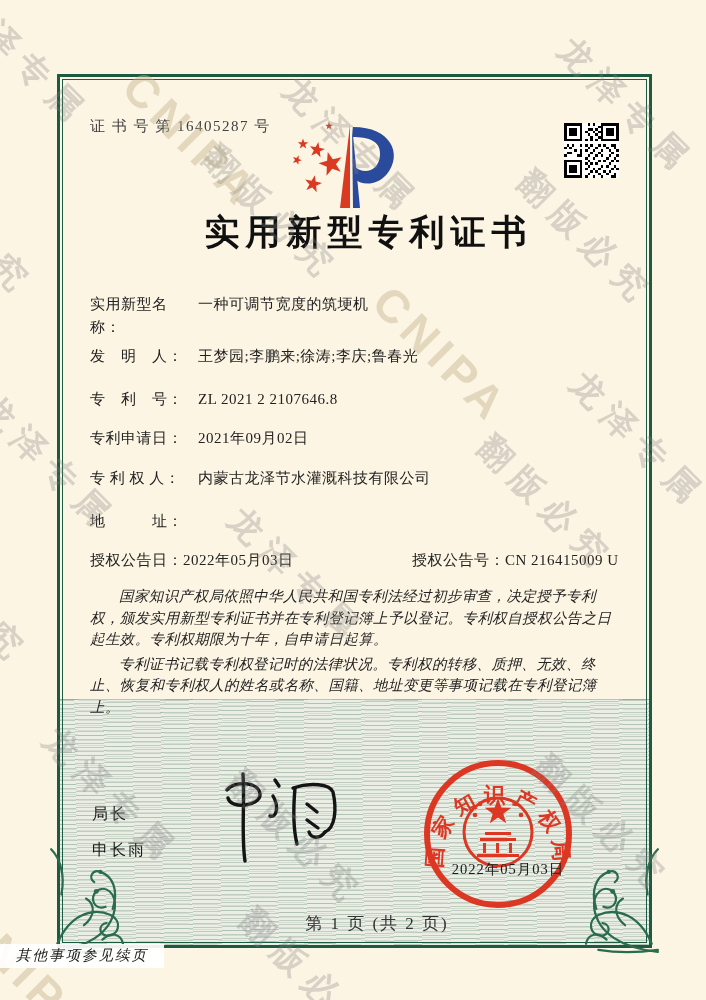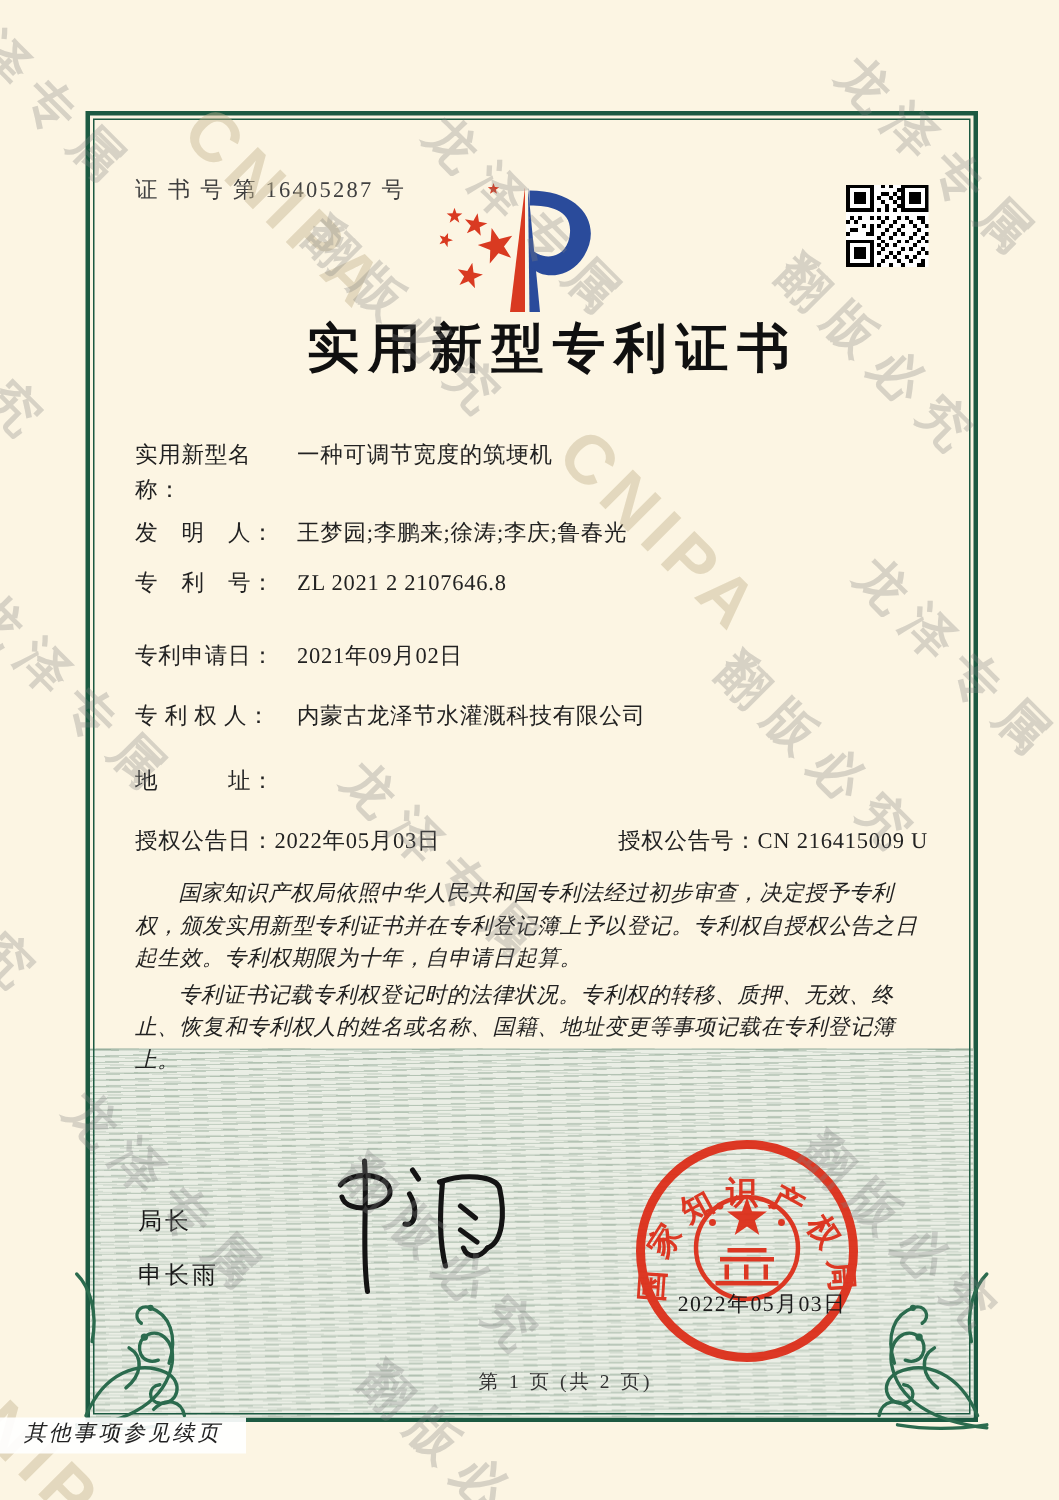--- a/index.html
+++ b/index.html
@@ -47,34 +47,34 @@
   .cert-no{position:absolute; left:30px; top:40px; font-size:15px; letter-spacing:1.5px; color:#404040;}
   .logo{position:absolute; left:233px; top:43px; width:125px; height:95px;}
   .qr{position:absolute; left:504px; top:46px; width:55px; height:55px;}
   .title{
     position:absolute; left:0; right:0; top:132px; text-align:center;
     font-size:35px; font-weight:700; letter-spacing:6px; color:#101010;padding-left:28px;
   }
   .field{position:absolute; left:30px; display:flex; font-size:15px; color:#222; letter-spacing:0.5px; line-height:23px;}
   .field .label{width:108px; flex:none;}
   .field .value{max-width:402px;}
-  .f1{top:216px;} .f2{top:268px;} .f3{top:301px;align-items:center;} .f4{top:350px;} .f5{top:390px;} .f6{top:433px;}
+  .f1{top:216px;} .f2{top:268px;} .f3{top:311px;align-items:center;} .f4{top:350px;} .f5{top:390px;} .f6{top:433px;}
   .grant-row{position:absolute; top:474px; left:30px; right:20px; font-size:15px; color:#222; letter-spacing:0.5px;}
   .grant-pair2{position:absolute; left:290px; top:0;margin-left:32px;}
   .body-text{
     position:absolute; left:30px; top:509px; width:530px;
     font-size:14.5px; line-height:21.5px; font-style:italic; color:#222; letter-spacing:0.4px;
   }
   .body-text p{margin:0 0 3px 0; text-indent:2em;}
   .signer{position:absolute; left:32px; top:727px; font-size:16px; color:#1a1a1a; letter-spacing:2px; z-index:5;}
   .signer .name{margin-top:15px;}
   .signature{position:absolute; left:155px; top:689px; width:135px; height:100px; z-index:5;}
   .seal{position:absolute; left:363px; top:671px; width:150px; height:172px; z-index:5; opacity:0.93;}
   .seal-date{position:absolute; left:378px; top:783px; width:140px; text-align:center; font-size:14.5px; color:#1c1c1c; letter-spacing:1px; z-index:5;}
-  .page-num{position:absolute; left:0; right:0; top:835px; text-align:center; font-size:13px; color:#333; letter-spacing:2px; z-index:5;padding-left:45px;}
+  .page-num{position:absolute; left:0; right:0; top:835px; text-align:center; font-size:17px; color:#333; letter-spacing:2px; z-index:5;padding-left:45px;}
   .footer-note{position:absolute; left:0; right:0; top:946px; text-align:left; z-index:7; font-size:14.5px; color:#222;}
   .footer-note span{background:rgba(255,255,255,0.92); padding:3px 16px 5px; letter-spacing:2px; font-style:italic;}
 </style>
 </head>
 <body>
 
 <div class="page">
 
   <div class="wm wm1">龙泽专属</div>
   <div class="wm wm2 wm-latin">CNIPA</div>

